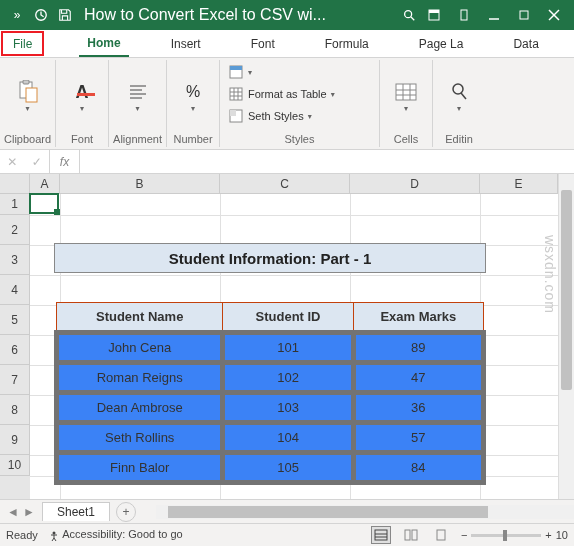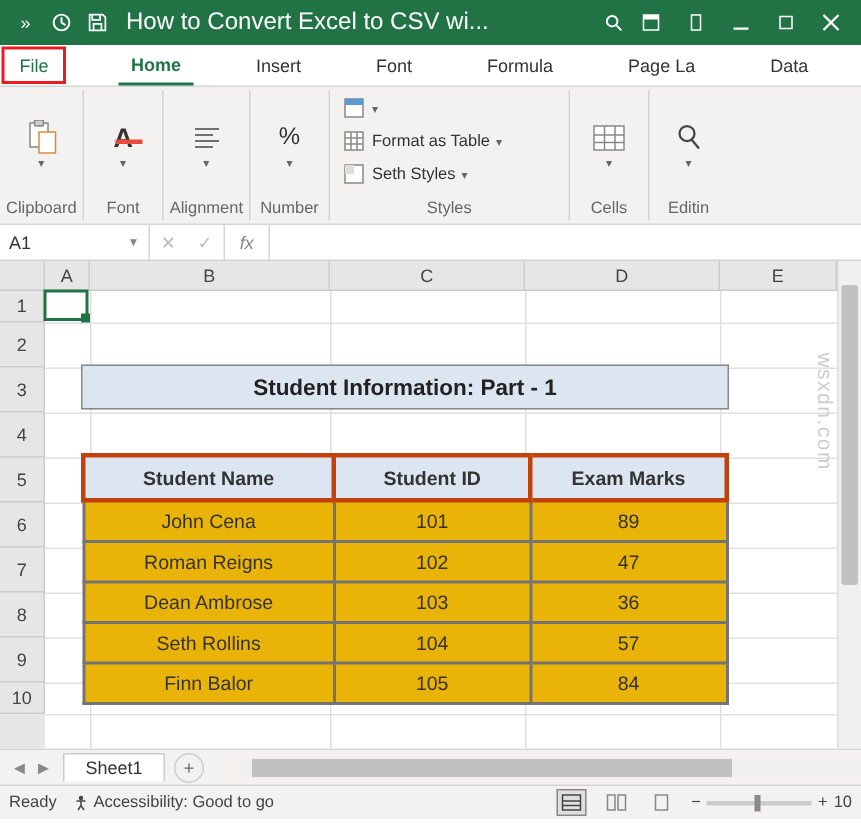--- a/index.html
+++ b/index.html
@@ -53,22 +53,22 @@
 .gridline-h { position: absolute; left: 0; right: 0; height: 1px; background: #e0e0e0; }
 .sel { position: absolute; border: 2px solid #217346; pointer-events: none; }
 .sel::after { content: ''; position: absolute; right: -3px; bottom: -3px; width: 6px; height: 6px; background: #217346; }
 .vscroll { position: absolute; top: 0; right: 0; width: 16px; bottom: 0; background: #f0f0f0; border-left: 1px solid #ddd; }
 .vscroll .thumb { position: absolute; left: 2px; right: 2px; top: 16px; height: 200px; background: #c1c1c1; border-radius: 2px; }
 .watermark { position: absolute; right: 16px; top: 140px; transform: rotate(90deg); transform-origin: right top; color: #ccc; font-size: 14px; letter-spacing: 1px; }
 
 
 .student-title { position: absolute; left: 24px; top: 49px; width: 432px; height: 30px; background: #dce6f1; border: 1px solid #888; display: flex; align-items: center; justify-content: center; font-weight: bold; font-size: 15px; color: #222; }
 .student-table { position: absolute; left: 24px; top: 108px; width: 432px; border-collapse: collapse; }
-.student-table th { background: #dce6f1; font-weight: bold; font-size: 13px; padding: 6px; border: 3px solid #c2410c; }
-.student-table td { font-size: 13px; padding: 5px; border: 2px solid #737373; text-align: center; background: #eab308; }
+.student-table th { background: #dce6f1; font-weight: bold; font-size: 13px; padding: 6px; border: 1px solid #c2410c; }
+.student-table td { font-size: 13px; padding: 5px; border: 5px solid #737373; text-align: center; background: #3b82f6; }
 
 
 .sheettabs { height: 24px; background: #f3f2f1; display: flex; align-items: center; border-bottom: 1px solid #d4d4d4; }
 .sheettabs .nav { display: flex; gap: 2px; padding: 0 6px; color: #888; }
 .sheettabs .nav span { cursor: pointer; width: 14px; text-align: center; }
 .sheettabs .sheet { background: #fff; border: 1px solid #ccc; border-bottom: none; padding: 2px 14px; font-size: 12px; cursor: pointer; }
 .sheettabs .add { width: 20px; height: 20px; border: 1px solid #ccc; border-radius: 50%; display: flex; align-items: center; justify-content: center; margin-left: 6px; cursor: pointer; color: #666; }
 .sheettabs .hscroll { flex: 1; margin-left: 20px; height: 14px; background: #f0f0f0; position: relative; }
 .sheettabs .hscroll .thumb { position: absolute; left: 12px; width: 320px; top: 1px; bottom: 1px; background: #c1c1c1; }
 
@@ -279,24 +279,20 @@
             </svg>
           </div>
         <div class="drop">▾</div>
       </div>
     </div>
     <div class="label">Editin</div>
   </div>
 </div>
 
 <div class="fbar">
-  <div class="namebox">
-    <span>A1</span>
-    <span class="dd">▼</span>
-  </div>
   <div class="fxbtns">
     <span>✕</span>
     <span>✓</span>
   </div>
   <div class="fx">fx</div>
   <div class="finput"></div>
 </div>
 
 <div class="grid">
   <div class="corner"></div>

